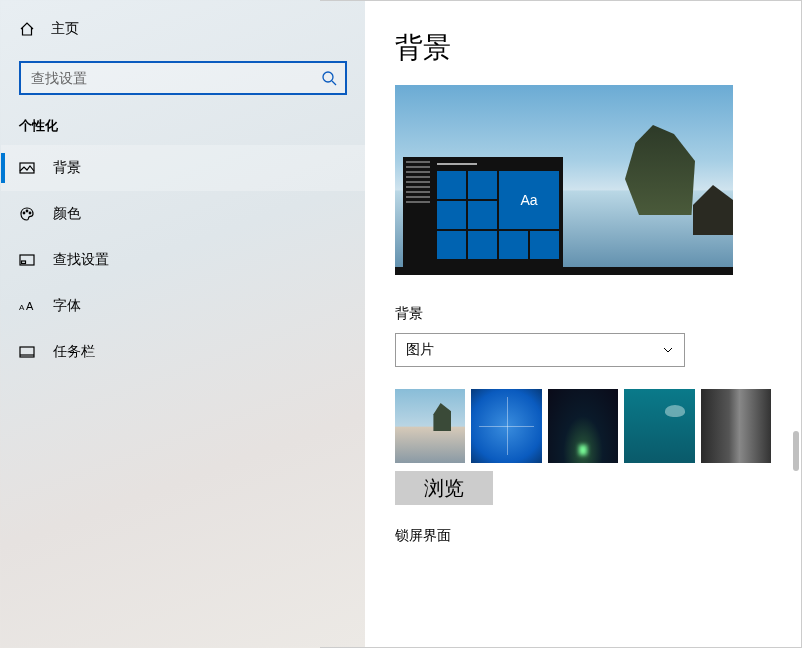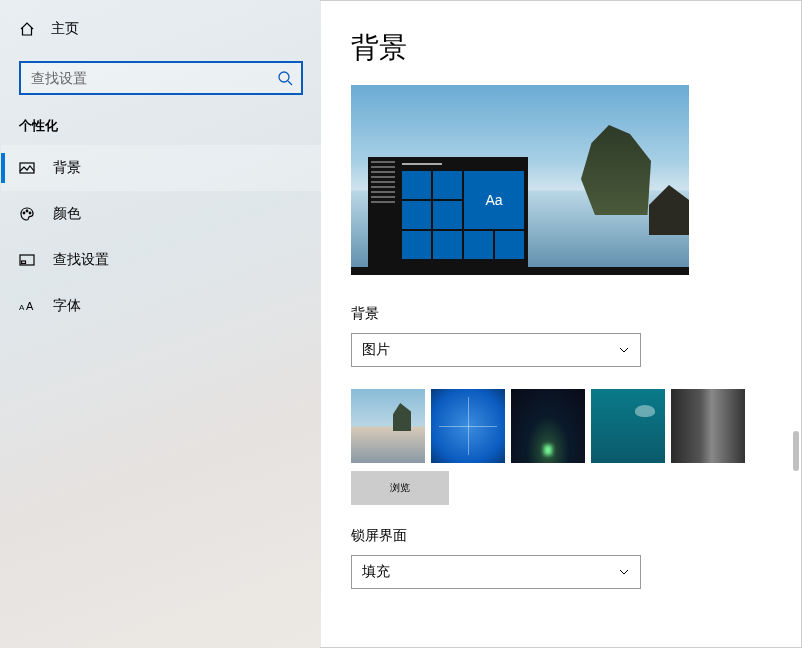--- a/index.html
+++ b/index.html
@@ -4,21 +4,21 @@
 <style>
 * { margin: 0; padding: 0; box-sizing: border-box; font-family: "Microsoft YaHei", "Segoe UI", sans-serif; }
 body { width: 802px; height: 648px; overflow: hidden; background: #fff; }
 .window { width: 100%; height: 100%; display: flex; flex-direction: column; border: 1px solid #ccc; }
 .titlebar { height: 32px; display: flex; align-items: center; background: transparent; position: relative; z-index: 2; }
 .titlebar-title { font-size: 12px; padding-left: 14px; color: #000; }
 .titlebar-controls { margin-left: auto; display: flex; }
 .titlebar-btn { width: 46px; height: 32px; display: flex; align-items: center; justify-content: center; cursor: pointer; }
 .titlebar-btn svg { width: 10px; height: 10px; stroke: #000; stroke-width: 1; fill: none; }
 .body { flex: 1; display: flex; overflow: hidden; position: relative; }
-.sidebar { width: 320px; height: 100%; padding-top: 8px; position: relative; background: linear-gradient(160deg, #e8eef2 0%, #dfe6ea 40%, #e6e2e0 70%, #ece9e5 100%); }
+.sidebar { width: 364px; height: 100%; padding-top: 8px; position: relative; background: linear-gradient(160deg, #e8eef2 0%, #dfe6ea 40%, #e6e2e0 70%, #ece9e5 100%); }
 .sidebar::before { content: ""; position: absolute; top: -32px; left: 0; right: 0; height: 32px; background: linear-gradient(160deg,#e9eff3,#e4eaee); z-index: -1; }
 .backdrop { position: absolute; top: -32px; left: 0; width: 320px; bottom: 0; background: linear-gradient(160deg, #e8eef2 0%, #dfe6ea 40%, #e6e2e0 70%, #ece9e5 100%); z-index: 0; }
 .home-row { display: flex; align-items: center; height: 40px; padding-left: 18px; gap: 16px; cursor: pointer; position: relative; z-index: 1; }
 .home-row .icon { width: 16px; height: 16px; }
 .home-row span { font-size: 14px; }
 .search-wrap { padding: 12px 18px 0 18px; position: relative; z-index: 1; }
 .search-box { width: 100%; height: 34px; border: 2px solid #0a5bbf; background: rgba(255,255,255,0.3); display: flex; align-items: center; padding: 0 8px 0 10px; }
 .search-box input { flex: 1; border: none; outline: none; background: transparent; font-size: 14px; color: #555; }
 .search-box input::placeholder { color: #666; }
 .search-box .sicon { width: 16px; height: 16px; color: #0a5bbf; }
@@ -28,21 +28,21 @@
 .nav-item .icon { width: 16px; height: 16px; flex-shrink: 0; }
 .nav-item span { font-size: 14px; }
 .nav-item.active::before { content: ""; position: absolute; left: 0; top: 8px; bottom: 8px; width: 4px; background: #0078d4; }
 .nav-item.active { background: rgba(255,255,255,0.25); }
 .content { flex: 1; padding: 28px 30px 0 30px; overflow-y: auto; background: #fff; position: relative; }
 .content h1 { font-size: 28px; font-weight: 400; margin-bottom: 18px; }
 .preview { width: 338px; height: 190px; position: relative; overflow: hidden; margin-bottom: 30px; }
 .preview-sky { position: absolute; inset: 0; background: linear-gradient(to bottom, #6babd4 0%, #a7cfe5 40%, #cfe3ee 55%, #b9d7e5 56%, #5a8aa9 100%); }
 .rock { position: absolute; right: 38px; top: 40px; width: 70px; height: 90px; background: linear-gradient(#2d3a28,#4a5a3a); clip-path: polygon(20% 100%, 0 60%, 15% 20%, 40% 0, 70% 10%, 100% 40%, 95% 100%); }
 .rock2 { position: absolute; right: 0; bottom: 40px; width: 40px; height: 50px; background: #2a2a22; clip-path: polygon(0 100%,0 40%,50% 0,100% 30%,100% 100%); }
-.start { position: absolute; left: 17px; bottom: 8px; width: 160px; height: 110px; }
+.start { position: absolute; left: 8px; bottom: 8px; width: 160px; height: 110px; }
 .start-left { position: absolute; left: 0; top: 0; width: 30px; height: 100%; background: #111; display: flex; flex-direction: column; padding: 4px 3px; gap: 3px; }
 .start-left div { height: 2px; background: #666; }
 .start-tiles { position: absolute; left: 30px; top: 0; right: 0; bottom: 0; background: #111; padding: 6px 4px 4px 4px; }
 .tile-bar { height: 2px; width: 40px; background: #aaa; margin-bottom: 6px; }
 .tiles { display: grid; grid-template-columns: repeat(4, 1fr); grid-template-rows: repeat(3, 1fr); gap: 2px; height: 88px; }
 .t { background: #0063b1; }
 .t.big { grid-column: span 2; grid-row: span 2; display: flex; align-items: center; justify-content: center; color: #fff; font-size: 14px; }
 .taskbar { position: absolute; left: 0; right: 0; bottom: 0; height: 8px; background: #111; }
 .field-wrap { margin-bottom: 22px; }
 .field-label { font-size: 14px; margin-bottom: 10px; }
@@ -53,21 +53,21 @@
 .th1 { background: linear-gradient(to bottom,#89bdd8 0%,#b9d5e4 50%,#d5c9b8 52%,#8a9aa5 100%); position: relative; }
 .th1::after { content:""; position:absolute; right:14px; top:14px; width:18px; height:28px; background:#3a4a38; clip-path: polygon(0 100%,0 40%,40% 0,100% 30%,100% 100%); }
 .th2 { background: radial-gradient(circle at 50% 50%, #3a8dde 0%, #0a5bbf 70%, #063a7a 100%); position: relative; }
 .th2::before { content:""; position:absolute; left:50%; top:8px; bottom:8px; width:1px; background:rgba(255,255,255,0.4); }
 .th2::after { content:""; position:absolute; top:50%; left:8px; right:8px; height:1px; background:rgba(255,255,255,0.4); }
 .th3 { background: radial-gradient(ellipse at 50% 85%, #2a5a3a 0%, #0a1a2a 40%, #0a0a18 100%); position: relative; }
 .th3::after { content:""; position:absolute; bottom:8px; left:50%; width:8px; height:10px; background:#7aff9a; filter: blur(2px); transform: translateX(-50%); }
 .th4 { background: linear-gradient(to bottom,#0a7a8a 0%,#0a5a6a 100%); position:relative; }
 .th4::after { content:""; position:absolute; right:10px; top:16px; width:20px; height:12px; background: rgba(200,230,230,0.5); border-radius: 50% 50% 40% 40%; }
 .th5 { background: linear-gradient(to right,#2a2a2a 0%,#555 40%,#888 55%,#333 100%); }
-.browse-btn { width: 98px; height: 34px; border: 1px solid #ccc; background: #ccc; font-size: 10px; cursor: pointer; }
+.browse-btn { width: 98px; height: 34px; border: 1px solid #ccc; background: #ccc; font-size: 20px; cursor: pointer; }
 .scrollbar-thumb { position: absolute; right: 2px; top: 430px; width: 6px; height: 40px; background: #c0c0c0; border-radius: 3px; }
 </style>
 </head>
 <body>
 
 <div class="window">
   <div class="backdrop"></div>
   <div class="body">
     <div class="sidebar">
       <div class="home-row">
@@ -109,20 +109,27 @@
               <rect x="2.5" y="9" width="4" height="2.5"></rect>
             </svg>
           <span>查找设置</span>
         </div>
         <div class="nav-item">
           <svg class="icon" viewBox="0 0 16 16">
               <text x="0" y="12" font-size="8" fill="#000">A</text>
               <text x="7" y="12" font-size="11" fill="#000">A</text>
             </svg>
           <span>字体</span>
+        </div>
+        <div class="nav-item">
+          <svg class="icon" viewBox="0 0 16 16" fill="none" stroke="#000" stroke-width="1.2">
+              <rect x="1" y="3" width="14" height="10"></rect>
+              <line x1="1" y1="11" x2="15" y2="11"></line>
+            </svg>
+          <span>任务栏</span>
         </div>
       </div>
     </div>
 
     <div class="content">
       <h1>背景</h1>
 
       <div class="preview">
         <div class="preview-sky"></div>
         <div class="rock"></div>
@@ -173,24 +180,18 @@
           <div class="thumb th2"></div>
           <div class="thumb th3"></div>
           <div class="thumb th4"></div>
           <div class="thumb th5"></div>
         </div>
         <button class="browse-btn">浏览</button>
       </div>
 
       <div class="field-wrap">
         <div class="field-label">锁屏界面</div>
-        <div class="dropdown">
-          <span>填充</span>
-          <svg viewBox="0 0 12 12" fill="none" stroke="#000" stroke-width="1">
-              <path d="M2 4 L6 8 L10 4"></path>
-            </svg>
-        </div>
       </div>
 
       <div class="scrollbar-thumb"></div>
     </div>
   </div>
 </div>
 
 </body></html>

